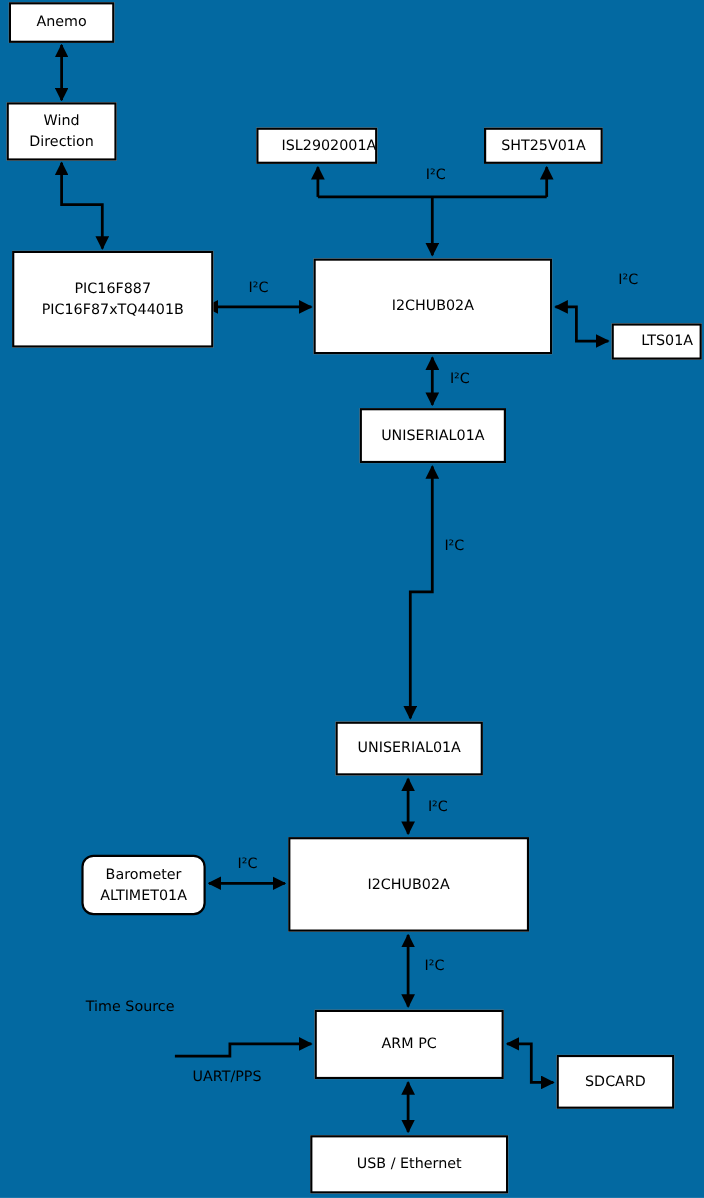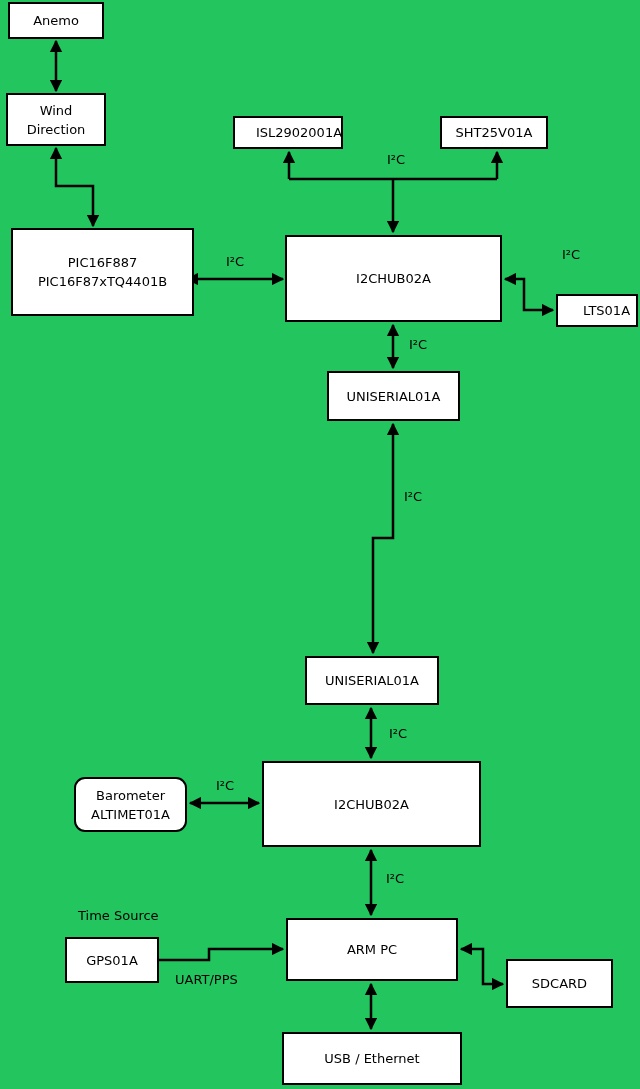--- a/index.html
+++ b/index.html
@@ -4,21 +4,21 @@
 <style>
   html, body {
     margin: 0;
     padding: 0;
     background: #ffffff;
   }
   .canvas {
     position: relative;
     width: 640px;
     height: 1089px;
-    background: #22c55e;
+    background: #0369a1;
     font-family: "DejaVu Sans", "Liberation Sans", sans-serif;
     color: #000;
     overflow: hidden;
   }
   .wires {
     position: absolute;
     left: 0;
     top: 0;
   }
   .wire {
@@ -133,23 +133,20 @@
 
   <div class="box" style="left:74px; top:777px; width:113px; height:55px;border-radius:11px;">
     <span>Barometer</span>
     <span>ALTIMET01A</span>
   </div>
 
   <div class="box" style="left:262px; top:761px; width:219px; height:86px;">
     <span>I2CHUB02A</span>
   </div>
 
-  <div class="box" style="left:65px; top:937px; width:94px; height:46px;">
-    <span>GPS01A</span>
-  </div>
 
   <div class="box" style="left:286px; top:918px; width:172px; height:63px;">
     <span>ARM PC</span>
   </div>
 
   <div class="box" style="left:506px; top:959px; width:107px; height:49px;">
     <span>SDCARD</span>
   </div>
 
   <div class="box" style="left:282px; top:1032px; width:180px; height:53px;">

